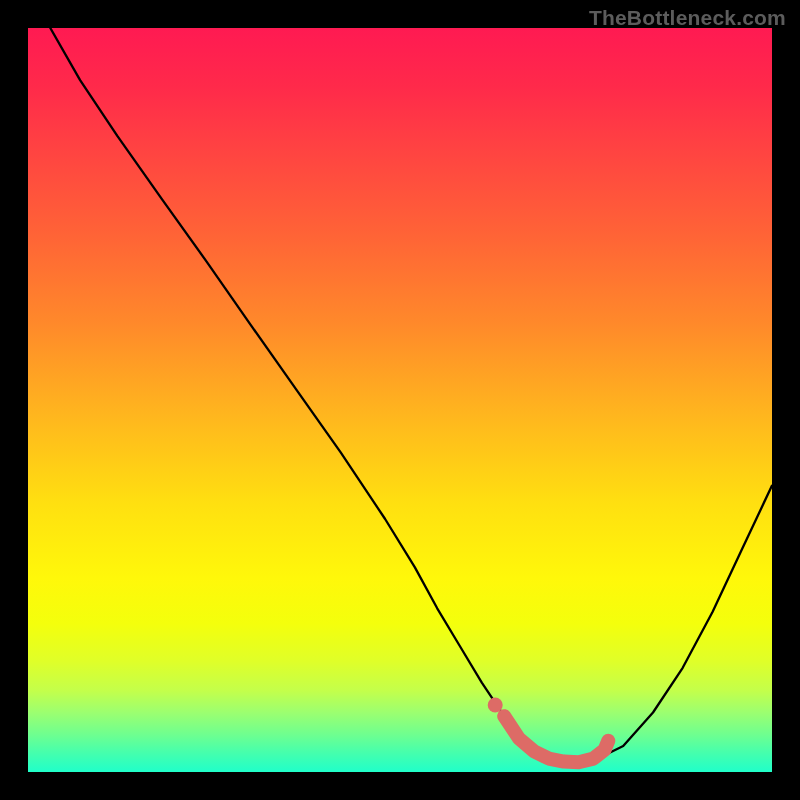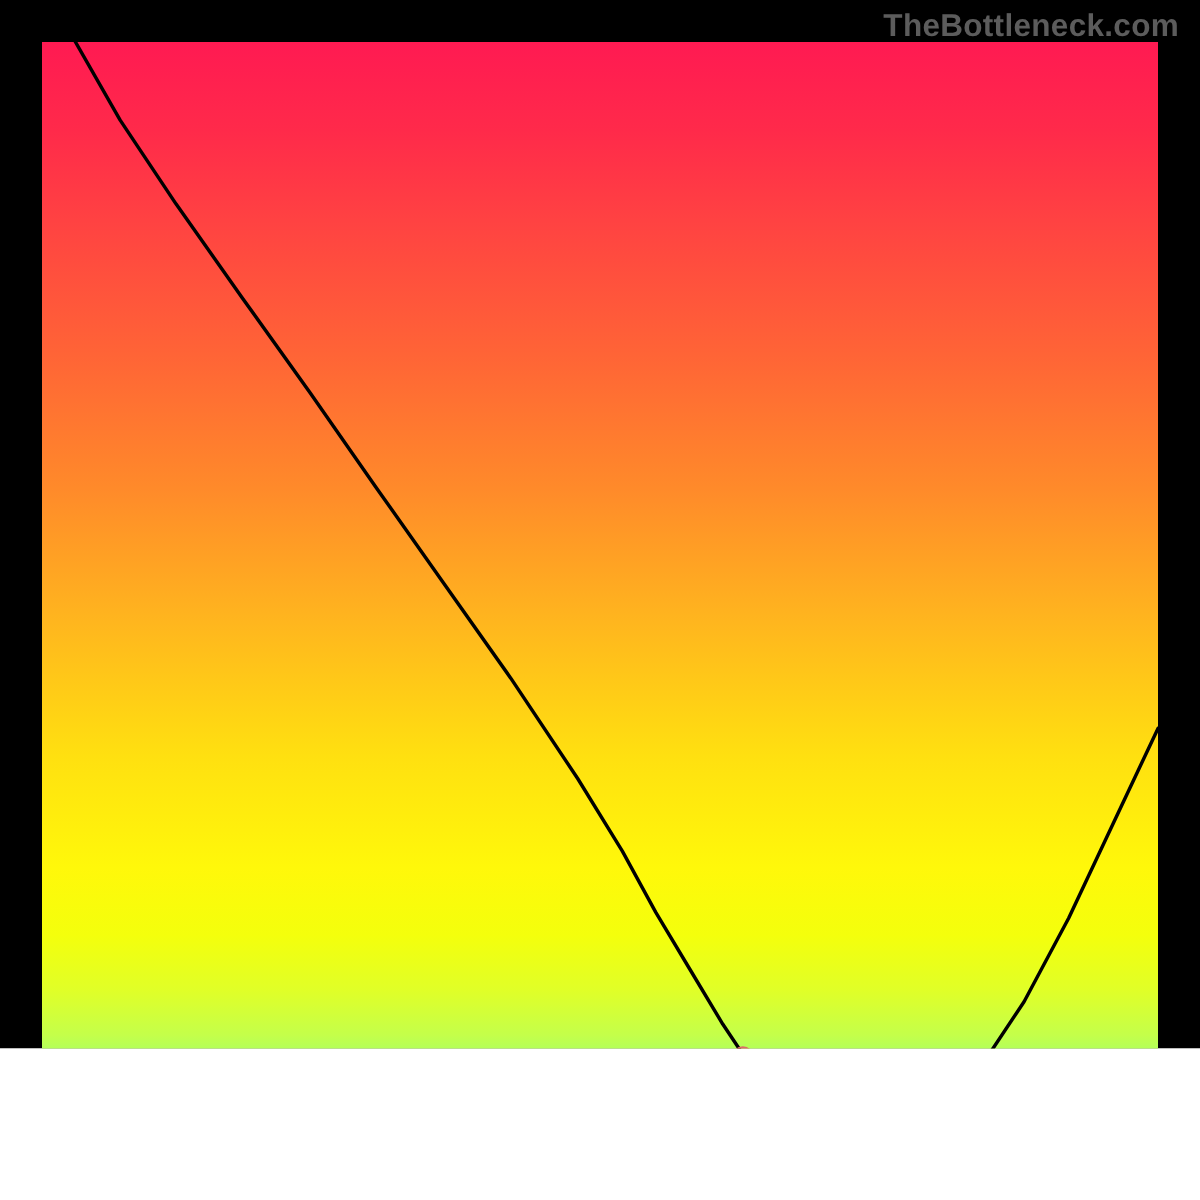--- a/index.html
+++ b/index.html
@@ -4,21 +4,21 @@
 <style>
   body {
     margin: 0;
     padding: 0;
     background: #fff;
     font-family: Arial, sans-serif;
   }
   .chart-container {
     position: relative;
     width: 800px;
-    height: 699px;
+    height: 800px;
     background: #000;
   }
   .watermark {
     position: absolute;
     top: 6px;
     right: 14px;
     color: #5c5c5c;
     font-size: 21px;
     font-weight: bold;
     letter-spacing: 0.2px;

